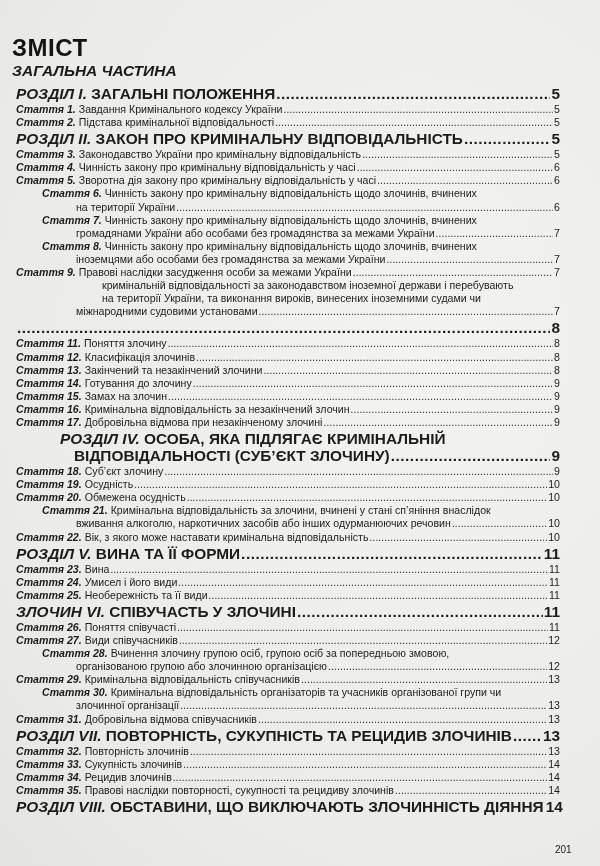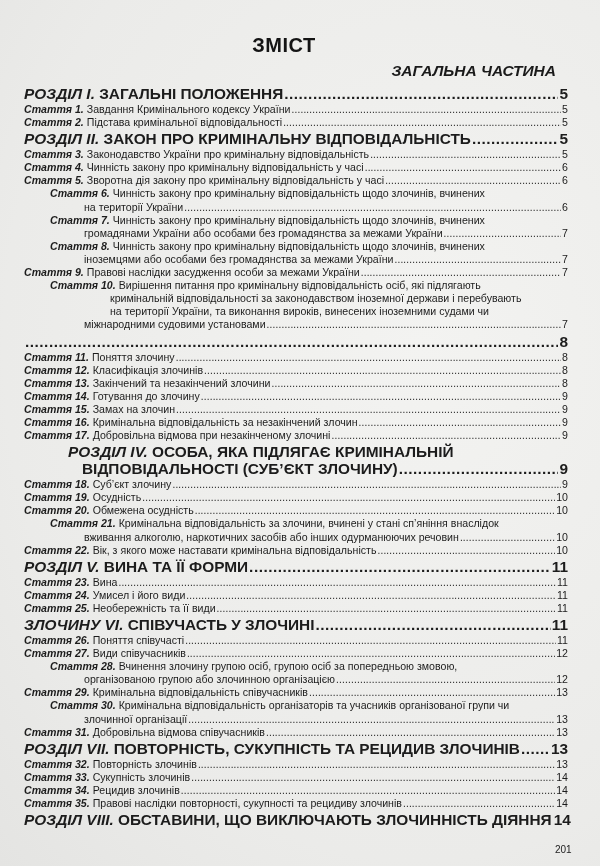--- a/index.html
+++ b/index.html
@@ -7,27 +7,27 @@
     width:600px; height:866px; overflow:hidden;
     background:#eeeeec;
     background-image: radial-gradient(ellipse at 70% 40%, #f3f3f1 0%, #ebebe9 70%, #e4e4e2 100%);
     font-family:"Liberation Sans", sans-serif;
     color:#1c1c1c;
     position:relative;
   }
   .page { position:absolute; left:12px; top:0; width:544px; }
   .title {
     position:absolute; left:0; width:544px; top:34px;
-    text-align:center; font-weight:bold; font-size:20px; letter-spacing:0.5px; color:#141414;
+    font-weight:bold; font-size:24px; letter-spacing:0.5px; color:#141414;
   }
   .subtitle {
     position:absolute; left:0; width:544px; top:62px;
-    text-align:right; font-weight:bold; font-style:italic; font-size:15.5px; color:#1a1a1a;
-  }
-  .toc { position:absolute; left:12px; top:84px; width:544px; }
+    text-align:left; font-weight:bold; font-style:italic; font-size:15.5px; color:#1a1a1a;
+  }
+  .toc { position:absolute; left:4px; top:84px; width:544px; }
   .row { display:flex; align-items:flex-end; width:544px; white-space:nowrap; }
   .row .txt { flex:0 0 auto; }
   .row .dots {
     flex:1 1 auto; overflow:hidden; white-space:nowrap; margin:0 1px;
   }
   .row .dots::after {
     content:"........................................................................................................................................................................................................................................................................................";
   }
   .row .pg { flex:0 0 auto; text-align:right; }
   .sec { font-size:15.4px; font-weight:bold; line-height:17px; margin-top:1px; margin-bottom:1px; }
@@ -105,21 +105,20 @@
       <div class="row art cont">
         <span class="txt"><span>іноземцями або особами без громадянства за межами України</span></span>
         <span class="dots"></span>
         <span class="pg">7</span>
       </div>
       <div class="row art">
         <span class="txt"><span class="lbl">Стаття 9.</span><span> </span><span>Правові наслідки засудження особи за межами України</span></span>
         <span class="dots"></span>
         <span class="pg">7</span>
       </div>
-      <div class="art-first"><span class="lbl">Стаття 10.</span><span> </span><span>Вирішення питання про кримінальну відповідальність осіб, які підлягають</span></div>
       <div class="art-first cont"><span>кримінальній відповідальності за законодавством іноземної держави і перебувають</span></div>
       <div class="art-first cont"><span>на території України, та виконання вироків, винесених іноземними судами чи</span></div>
       <div class="row art cont">
         <span class="txt"><span>міжнародними судовими установами</span></span>
         <span class="dots"></span>
         <span class="pg">7</span>
       </div>
       <div class="row sec">
         <span class="dots"></span>
         <span class="pg">8</span>
@@ -205,21 +204,21 @@
         <span class="txt"><span class="lbl">Стаття 24.</span><span> </span><span>Умисел і його види</span></span>
         <span class="dots"></span>
         <span class="pg">11</span>
       </div>
       <div class="row art">
         <span class="txt"><span class="lbl">Стаття 25.</span><span> </span><span>Необережність та її види</span></span>
         <span class="dots"></span>
         <span class="pg">11</span>
       </div>
       <div class="row sec">
-        <span class="txt"><span class="lbl">ЗЛОЧИНУ VI.</span><span> </span><span>СПІВУЧАСТЬ У ЗЛОЧИНІ</span></span>
+        <span class="txt"><span class="lbl">ЗЛОЧИН VI.</span><span> </span><span>СПІВУЧАСТЬ У ЗЛОЧИНІ</span></span>
         <span class="dots"></span>
         <span class="pg">11</span>
       </div>
       <div class="row art">
         <span class="txt"><span class="lbl">Стаття 26.</span><span> </span><span>Поняття співучасті</span></span>
         <span class="dots"></span>
         <span class="pg">11</span>
       </div>
       <div class="row art">
         <span class="txt"><span class="lbl">Стаття 27.</span><span> </span><span>Види співучасників</span></span>

